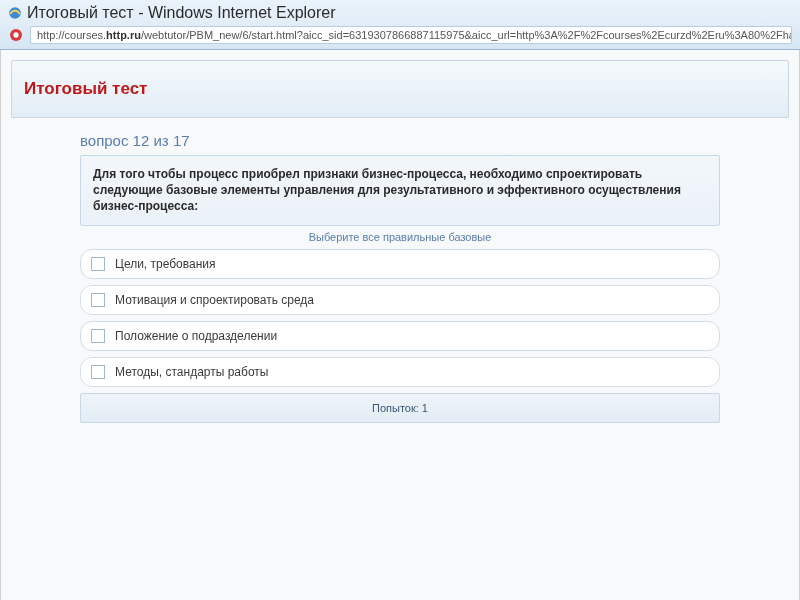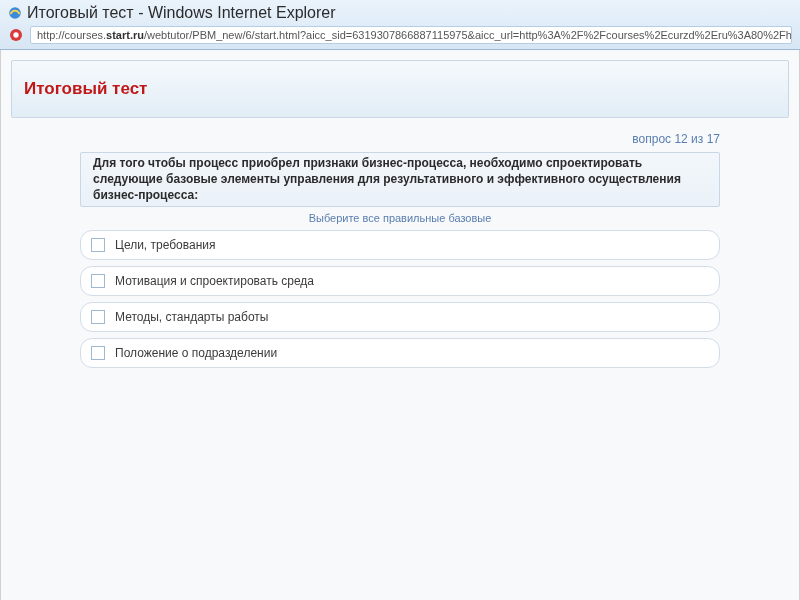--- a/index.html
+++ b/index.html
@@ -71,29 +71,29 @@
   .page-header h1 {
     color: #c01818;
     font-size: 17px;
     font-weight: bold;
   }
   .quiz-wrap {
     margin: 14px auto 0 auto;
     width: 640px;
   }
   .progress {
-    text-align: right;
+    text-align: left;
     color: #5a7db0;
-    font-size: 12px;
+    font-size: 15px;
     margin-bottom: 6px;
   }
   .question-box {
     background: linear-gradient(#f3f7fb, #eaf1f8);
     border: 1px solid #c8d7e6;
-    padding: 2px 12px;
+    padding: 10px 12px;
     color: #2b2b2b;
     font-size: 12px;
     font-weight: bold;
     line-height: 1.35;
     border-radius: 2px;
   }
   .instruction {
     text-align: center;
     color: #5a7db0;
     font-size: 11px;
@@ -145,21 +145,21 @@
     <span class="title-text">Итоговый тест - Windows Internet Explorer</span>
   </div>
   <div class="addr-row">
     <span class="addr-icon">
       <svg viewBox="0 0 24 24">
           <circle cx="12" cy="12" r="9" fill="#d93a3a"></circle>
           <circle cx="12" cy="12" r="4" fill="#fff"></circle>
         </svg>
     </span>
     <div class="addr-bar">
-      <span>http://courses.</span><span class="host">start.ru</span><span>/webtutor/PBM_new/6/start.html?aicc_sid=6319307866887115975&amp;aicc_url=http%3A%2F%2Fcourses%2Ecurzd%2Eru%3A80%2Fhandler%2Ehtml</span>
+      <span>http://courses.</span><span class="host">http.ru</span><span>/webtutor/PBM_new/6/start.html?aicc_sid=6319307866887115975&amp;aicc_url=http%3A%2F%2Fcourses%2Ecurzd%2Eru%3A80%2Fhandler%2Ehtml</span>
     </div>
   </div>
 </div>
 
 <div class="content-shell">
   <div class="page">
     <div class="page-header">
       <h1>Итоговый тест</h1>
     </div>
 
@@ -174,23 +174,26 @@
         <div class="option">
           <span class="chk"></span>
           <span class="opt-label">Цели, требования</span>
         </div>
         <div class="option">
           <span class="chk"></span>
           <span class="opt-label">Мотивация и спроектировать среда</span>
         </div>
         <div class="option">
           <span class="chk"></span>
-          <span class="opt-label">Методы, стандарты работы</span>
+          <span class="opt-label">Положение о подразделении</span>
         </div>
         <div class="option">
           <span class="chk"></span>
-          <span class="opt-label">Положение о подразделении</span>
+          <span class="opt-label">Методы, стандарты работы</span>
         </div>
       </div>
 
+      <div class="attempts">
+        <span>Попыток</span>: <span>1</span>
+      </div>
     </div>
   </div>
 </div>
 
 </body></html>

